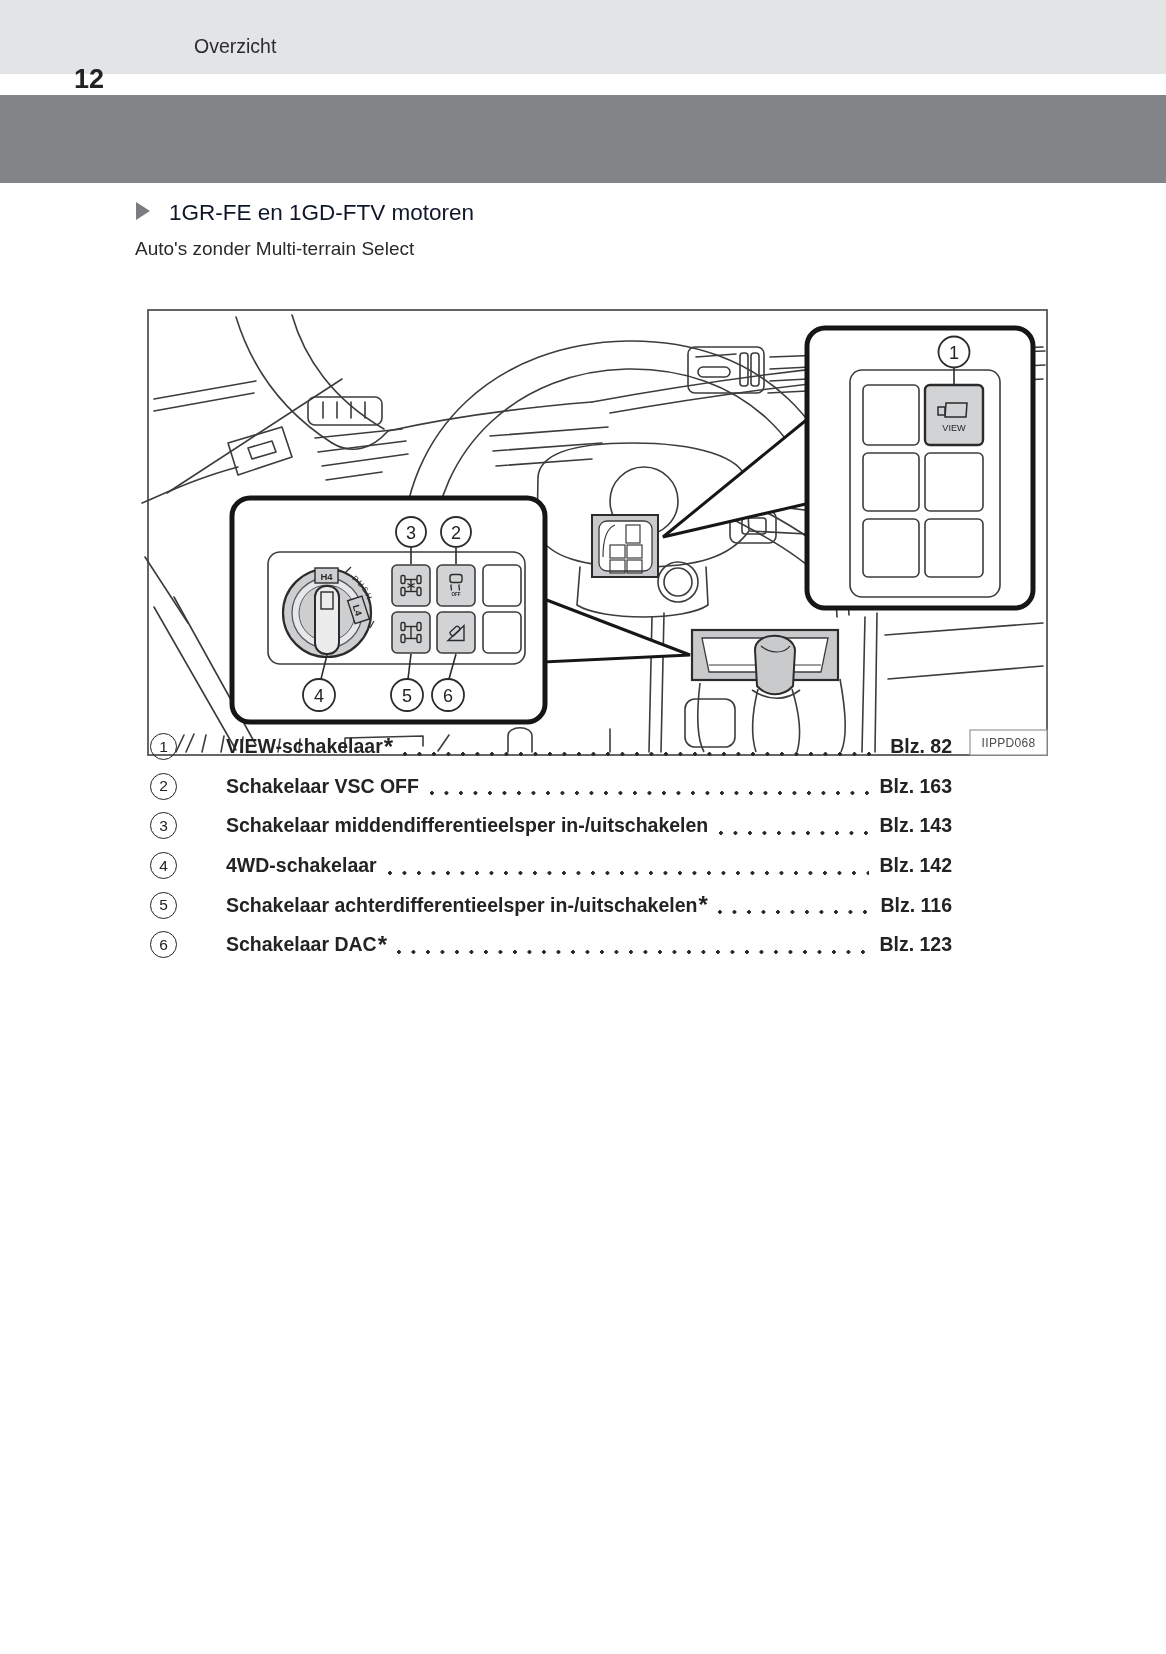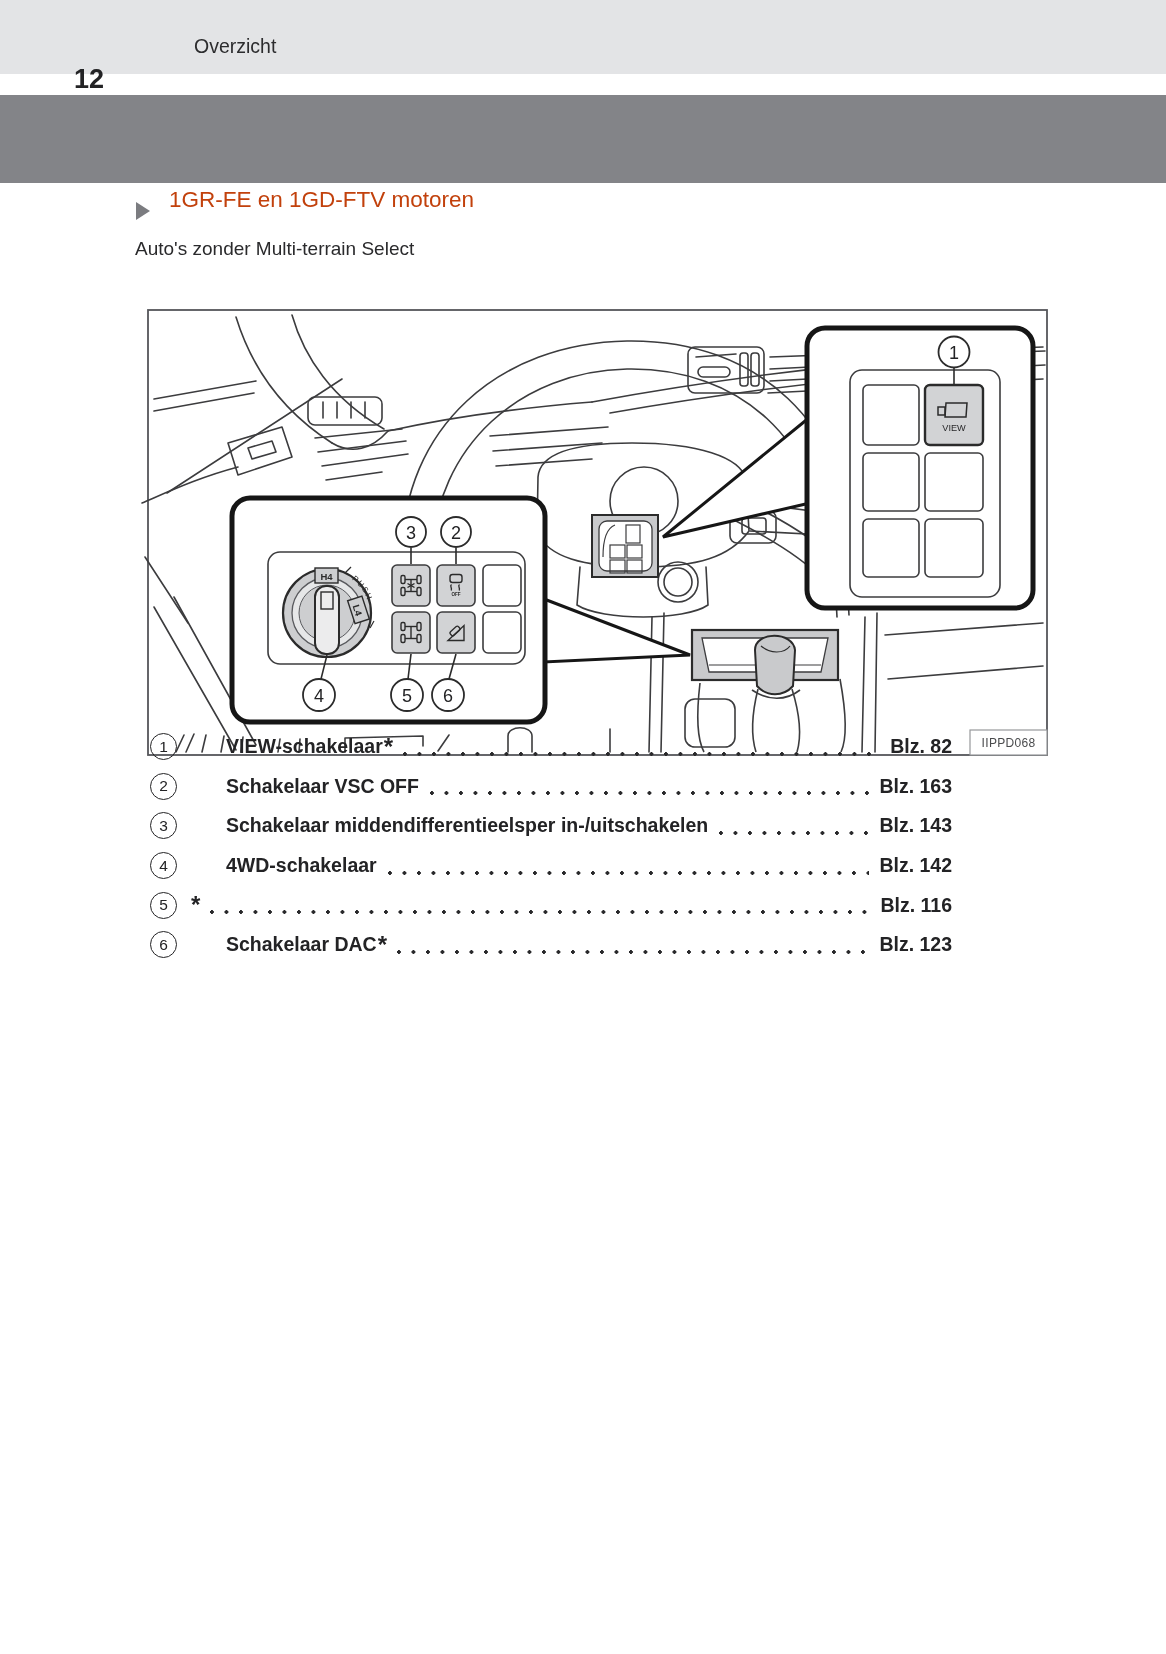--- a/index.html
+++ b/index.html
@@ -6,21 +6,21 @@
   body{
     width:1166px;height:1654px;position:relative;background:#ffffff;
     font-family:"Liberation Sans",sans-serif;color:#232325;overflow:hidden;
   }
   .topbar{position:absolute;left:0;top:0;width:1166px;height:74px;background:#e3e4e6;}
   .pagenum{position:absolute;left:74px;top:27px;font-size:27px;font-weight:700;color:#232325;margin-top:37px;}
   .sectiontitle{position:absolute;left:194px;top:35px;font-size:19.5px;color:#2c2c2e;}
   .grayband{position:absolute;left:0;top:95px;width:1166px;height:88px;background:#838488;}
   .tri{position:absolute;left:136px;top:202px;width:0;height:0;
        border-top:9px solid transparent;border-bottom:9px solid transparent;border-left:14px solid #7b7c80;}
-  .h-engine{position:absolute;left:169px;top:187px;font-size:22.5px;color:#c2410c;}
+  .h-engine{position:absolute;left:169px;top:200px;font-size:22.5px;color:#0f172a;}
   .h-sub{position:absolute;left:135px;top:238px;font-size:19px;color:#2a2a2c;}
   .figwrap{position:absolute;left:140px;top:305px;width:910px;height:455px;}
   .legend{position:absolute;left:150px;top:727px;width:802px;}
   .lrow{display:flex;align-items:center;height:39.6px;font-weight:700;font-size:19.5px;color:#232325;}
   .lnum{flex:0 0 auto;width:27px;height:27px;border:1.6px solid #232325;border-radius:50%;
         display:flex;align-items:center;justify-content:center;font-size:15.5px;font-weight:400;
         margin-right:13px;box-sizing:border-box;}
   .llabel{white-space:nowrap;margin-left:36px;}
   .ast{font-size:24px;line-height:0;vertical-align:7px;margin-left:1px;font-weight:700;}
   .leader{flex:1 1 auto;height:4px;margin:0 10px;position:relative;top:7px;
@@ -303,20 +303,21 @@
   </div>
     <div class="lrow">
     <span class="lnum">4</span>
     <span class="llabel">4WD-schakelaar</span>
       <span class="ast"></span>
     <span class="leader"></span>
     <span class="lpage">Blz. 142</span>
   </div>
     <div class="lrow">
     <span class="lnum">5</span>
+    <span class="llabel">Schakelaar achterdifferentieelsper in-/uitschakelen</span>
       <span class="ast">*</span>
     <span class="leader"></span>
     <span class="lpage">Blz. 116</span>
   </div>
     <div class="lrow">
     <span class="lnum">6</span>
     <span class="llabel">Schakelaar DAC</span>
       <span class="ast">*</span>
     <span class="leader"></span>
     <span class="lpage">Blz. 123</span>

